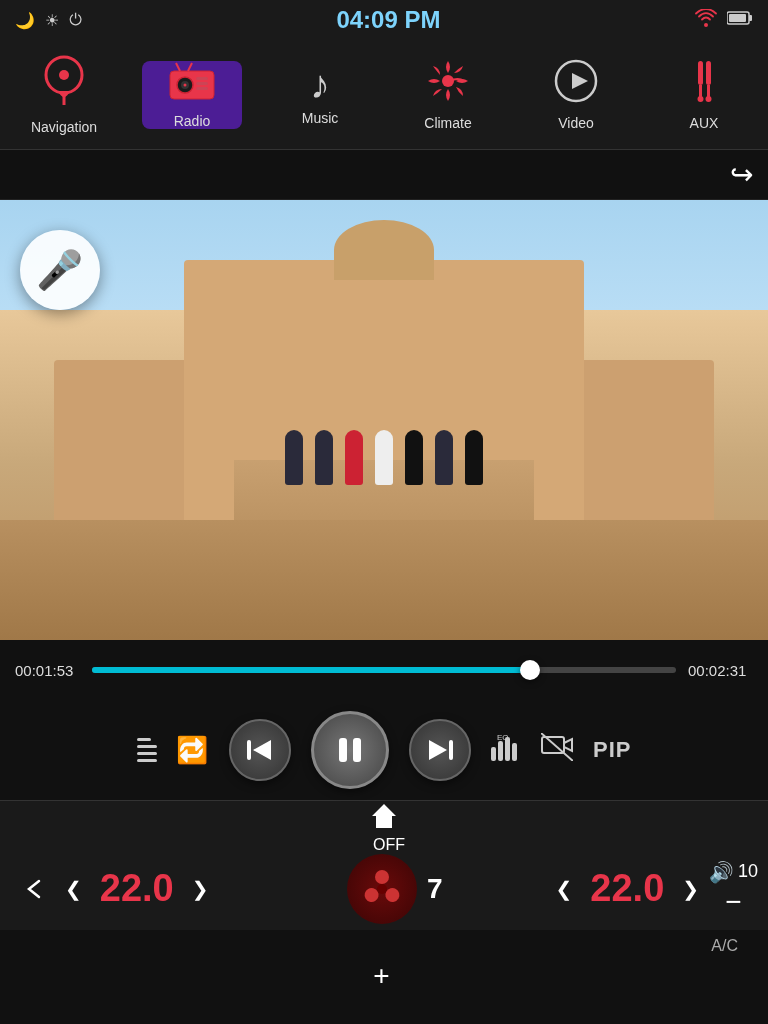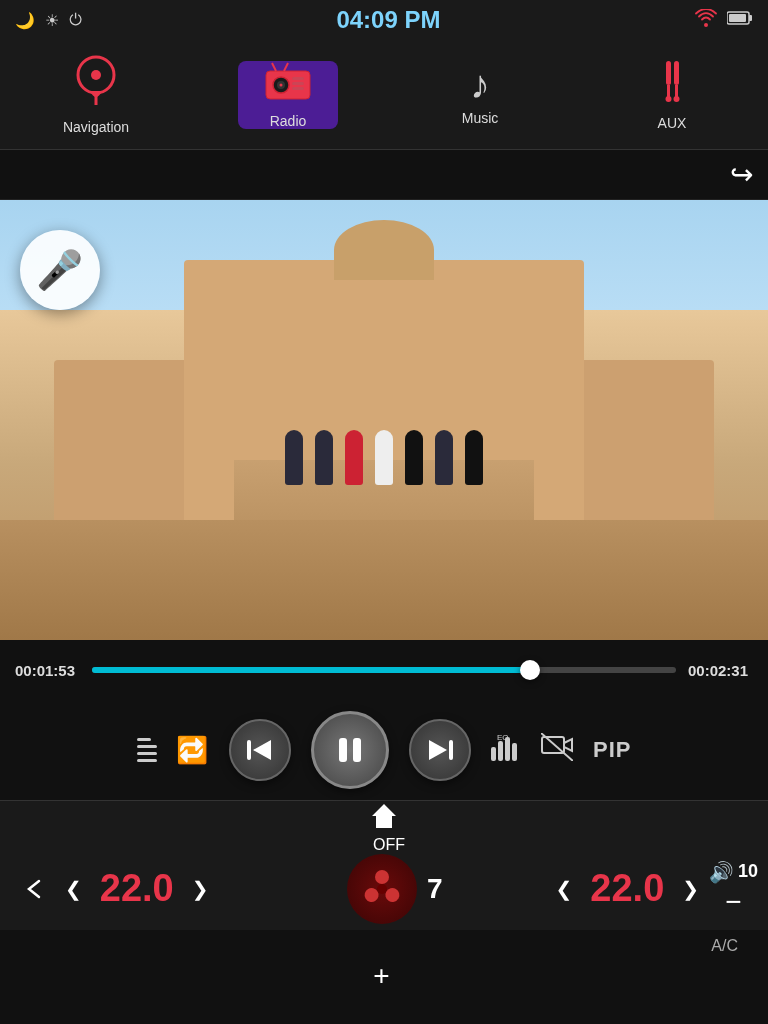--- a/index.html
+++ b/index.html
@@ -200,21 +200,20 @@
 
     
     #timeline-area {
       width: 768px;
       height: 60px;
       background: #111;
       display: flex;
       align-items: center;
       gap: 12px;
       padding: 0 15px;
-      font-weight: bold;
     }
     .time-label {
       font-size: 15px;
       color: #ddd;
       white-space: nowrap;
       min-width: 65px;
     }
     .time-label.right { text-align: left; }
     .progress-track {
       flex: 1;
@@ -411,21 +410,21 @@
       color: white;
       cursor: pointer;
     }
     .volume-icon {
       font-size: 20px;
       color: #e8354a;
     }
     .vol-number {
       font-size: 18px;
       color: white;
-      font-weight: bold;
+      font-weight: normal;
     }
     .vol-group {
       display: flex;
       flex-direction: column;
       align-items: center;
       gap: 2px;
       margin-left: 5px;
     }
 
     
@@ -512,22 +511,50 @@
       </svg>
     </span>
     <span class="nav-label">Radio</span>
   </div>
 
   <div class="nav-item">
     <span class="nav-icon" style="font-size:40px; color:#ccc;">♪</span>
     <span class="nav-label">Music</span>
   </div>
 
-
-
+  <div class="nav-item">
+    <span class="nav-icon">
+      <svg width="44" height="44" viewBox="0 0 44 44">
+
+        <circle cx="22" cy="22" r="6" fill="#e8354a"></circle>
+        <path d="M22 2 Q26 8 22 14 Q18 8 22 2Z" fill="#e8354a"></path>
+        <path d="M22 30 Q26 36 22 42 Q18 36 22 30Z" fill="#e8354a"></path>
+        <path d="M2 22 Q8 18 14 22 Q8 26 2 22Z" fill="#e8354a"></path>
+        <path d="M30 22 Q36 18 42 22 Q36 26 30 22Z" fill="#e8354a"></path>
+        <path d="M7 7 Q14 9 14 16 Q9 10 7 7Z" fill="#e8354a"></path>
+        <path d="M30 28 Q37 30 37 37 Q32 33 30 28Z" fill="#e8354a"></path>
+        <path d="M37 7 Q35 14 28 14 Q33 9 37 7Z" fill="#e8354a"></path>
+        <path d="M7 37 Q9 30 16 30 Q11 35 7 37Z" fill="#e8354a"></path>
+
+        <path d="M24 22 Q32 18 38 22" stroke="#e8354a" stroke-width="2" fill="none" stroke-linecap="round"></path>
+      </svg>
+    </span>
+    <span class="nav-label">Climate</span>
+  </div>
+
+
+  <div class="nav-item">
+    <span class="nav-icon">
+      <svg width="44" height="44" viewBox="0 0 44 44">
+        <circle cx="22" cy="22" r="20" fill="none" stroke="#ccc" stroke-width="2.5"></circle>
+        <polygon points="18,14 18,30 34,22" fill="#ccc"></polygon>
+      </svg>
+    </span>
+    <span class="nav-label">Video</span>
+  </div>
 
   <div class="nav-item">
     <span class="nav-icon">
       <svg width="44" height="44" viewBox="0 0 44 44">
         <rect x="16" y="2" width="5" height="24" rx="2.5" fill="#e8354a"></rect>
         <rect x="24" y="2" width="5" height="24" rx="2.5" fill="#e8354a"></rect>
         <line x1="18.5" y1="26" x2="18.5" y2="40" stroke="#e8354a" stroke-width="3"></line>
         <line x1="26.5" y1="26" x2="26.5" y2="40" stroke="#e8354a" stroke-width="3"></line>
         <circle cx="18.5" cy="40" r="3" fill="#e8354a"></circle>
         <circle cx="26.5" cy="40" r="3" fill="#e8354a"></circle>

